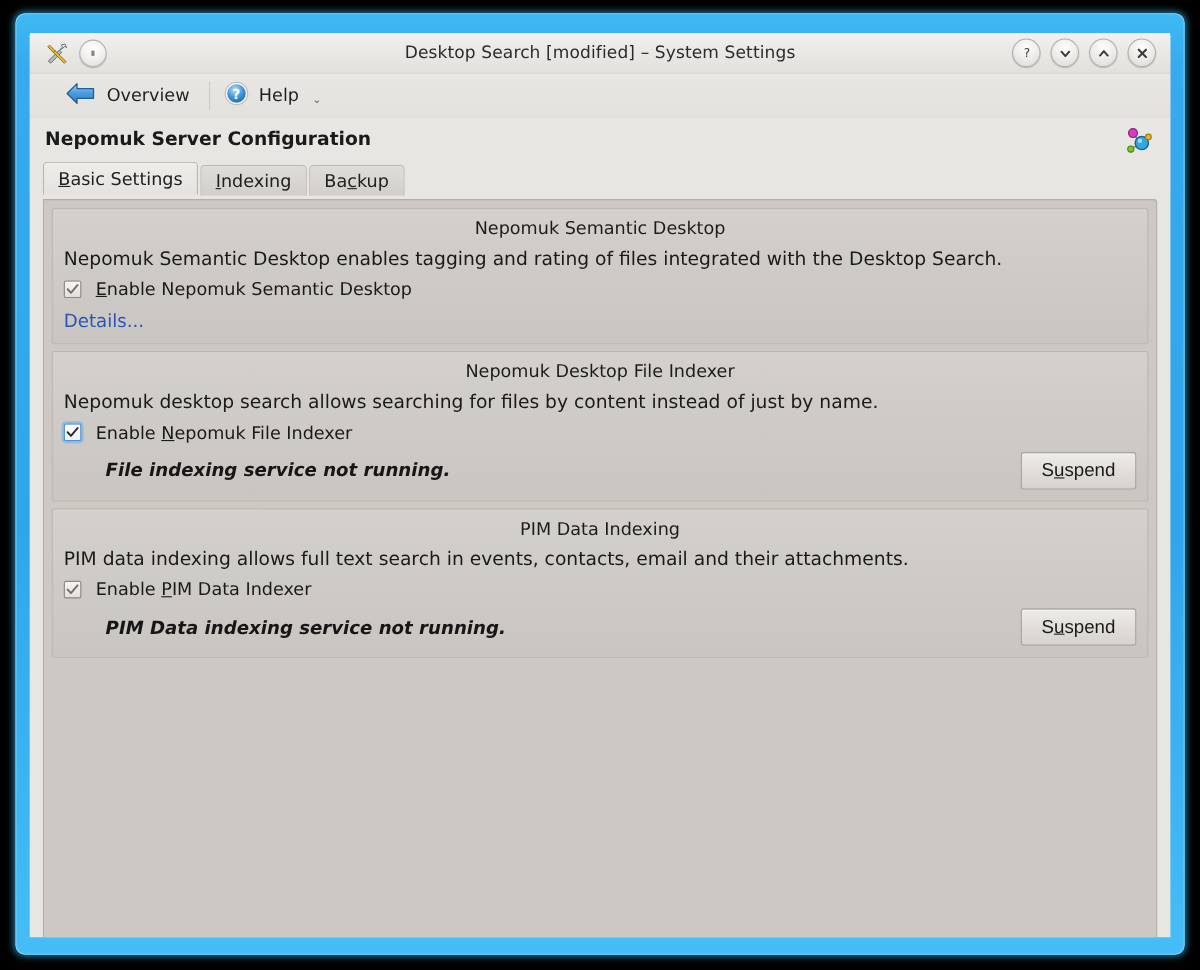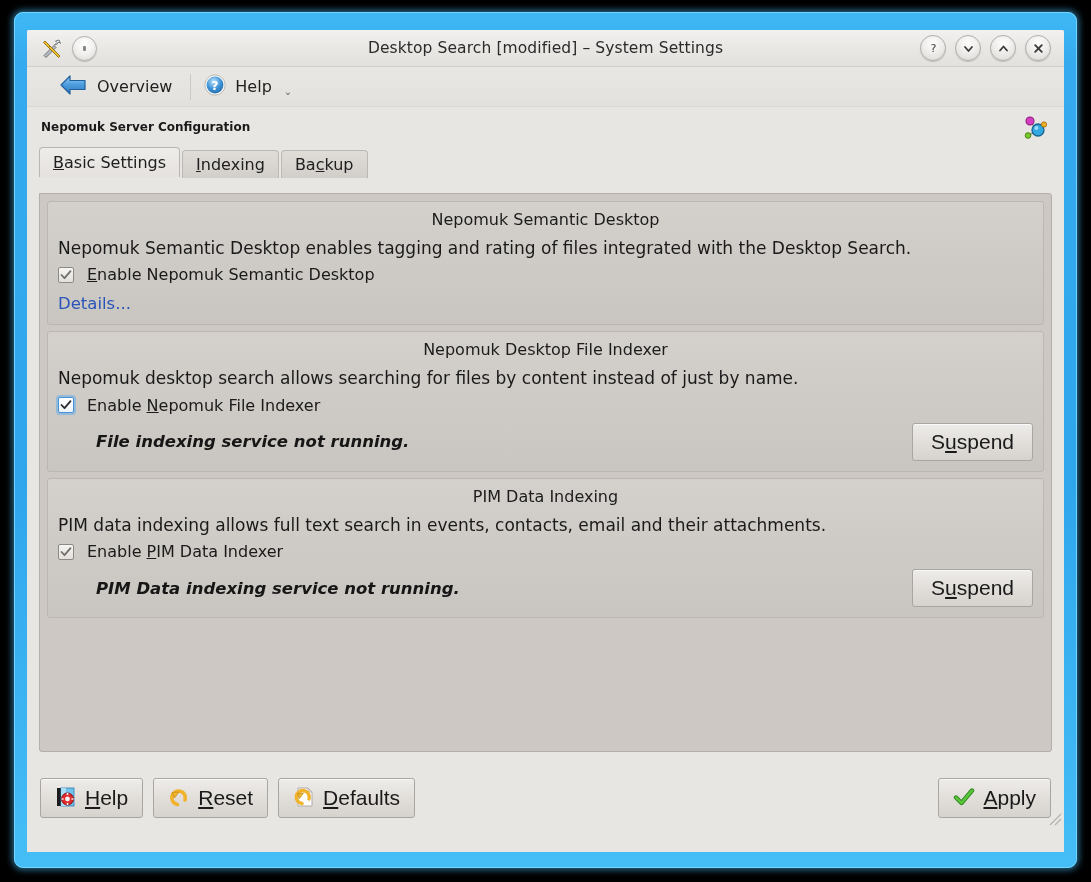--- a/index.html
+++ b/index.html
@@ -136,21 +136,21 @@
   
   #module-header {
     position: relative;
     height: 40px;
     background: #e8e6e3;
     display: flex;
     align-items: center;
     padding: 0 14px;
   }
   #module-title {
-    font-size: 12px;
+    font-size: 17px;
     font-weight: bold;
     color: #1a1a1a;
   }
   #nepomuk-logo {
     position: absolute;
     right: 12px; top: 3px;
     width: 34px; height: 34px;
   }
 
   
@@ -182,22 +182,22 @@
     background: linear-gradient(180deg, #efedea 0%, #e4e1de 100%);
     border-color: #b9b5b0;
     z-index: 3;
     top: 0;
   }
   .tab u { text-decoration: underline; }
 
   
   #content-pane {
     position: relative;
-    margin: 16px 12px;
-    height: 559px;
+    margin: 4px 12px;
+    height: 681px;
     background: #cdc8c3;
     border: 1px solid #b3aea9;
     border-radius: 0 3px 3px 3px;
     padding: 7px;
   }
 
   .groupbox {
     background: linear-gradient(180deg, #d4d0cb 0%, #cfcbc6 40%, #c9c5c0 100%);
     border: 1px solid #bcb7b2;
     border-radius: 3px;
@@ -263,21 +263,21 @@
     font-size: 16.5px;
     color: #2a55b8;
     cursor: pointer;
   }
 
   .btn {
     background: linear-gradient(180deg, #eeecea 0%, #e2dfdb 48%, #d6d2ce 100%);
     border: 1px solid #a9a5a0;
     border-radius: 3px;
     padding: 6px 14px;
-    font-size: 21px;
+    font-size: 17px;
     color: #1a1a1a;
     box-shadow: 0 1px 0 rgba(255,255,255,0.7) inset;
     display: inline-flex;
     align-items: flex-start;
     gap: 8px;
     white-space: nowrap;
   }
   .btn u { text-decoration: underline; }
   .btn-suspend { padding: 6px 18px; }
 

